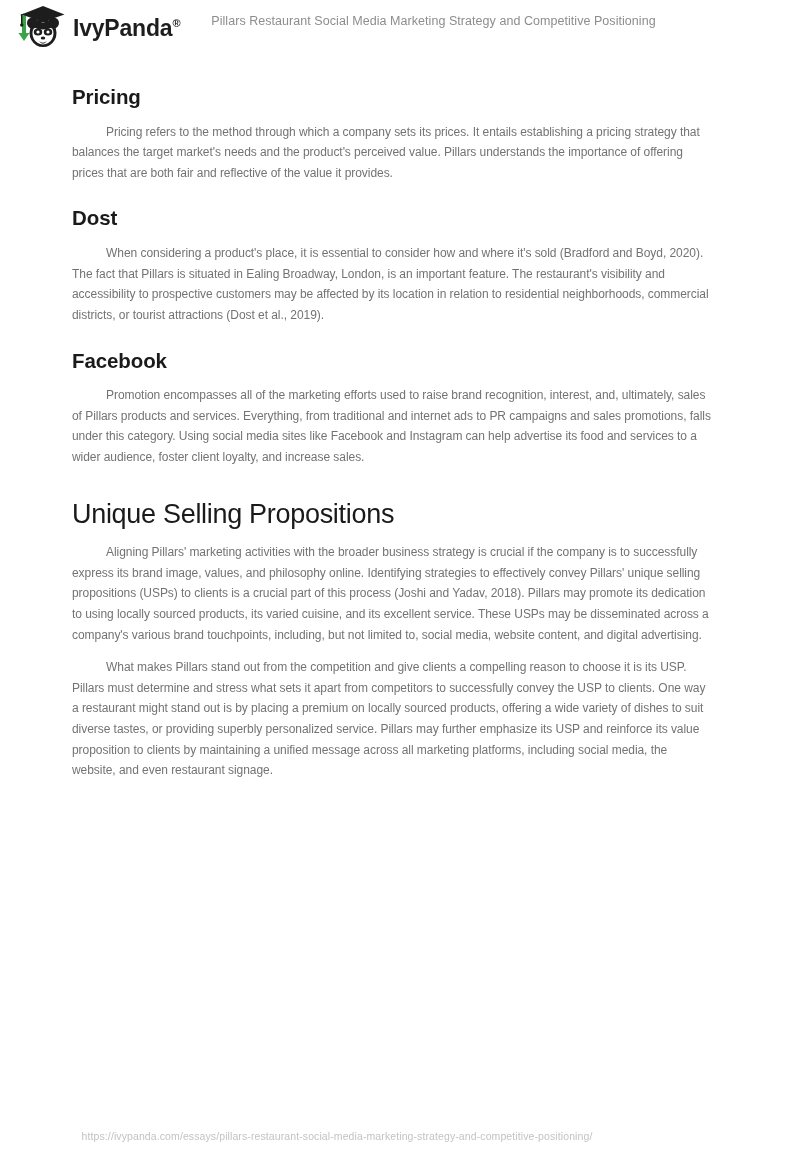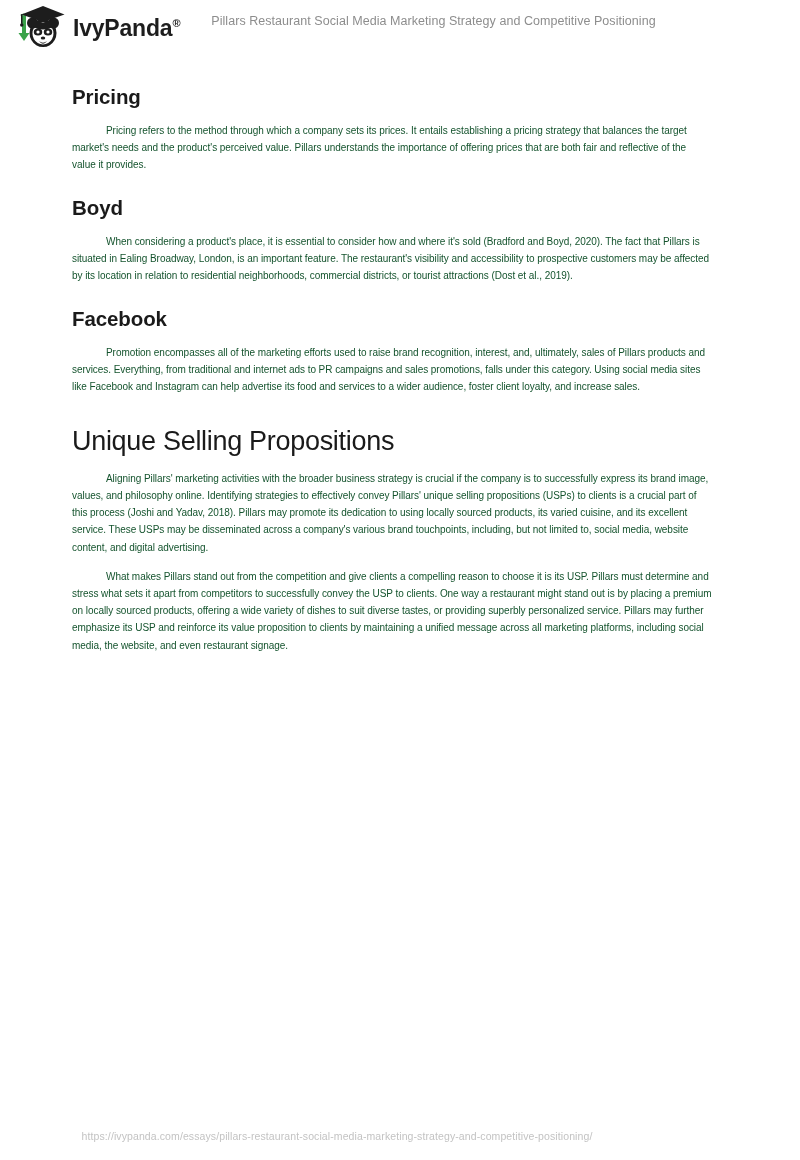--- a/index.html
+++ b/index.html
@@ -81,23 +81,23 @@
   h2.sec-title {
     font-size: 20.5px;
     font-weight: bold;
     color: #1a1a1a;
     margin: 23px 0 0 0;
     line-height: 1.2;
     letter-spacing: -0.1px;
   }
   .sec-title.first { }
   p.para {
-    font-size: 10px;
+    font-size: 12px;
     line-height: 1.72;
-    color: #14532d;
+    color: #737373;
     margin: 12px 16px 0 0;
     text-indent: 34px;
     text-align: left;
     letter-spacing: -0.05px;
   }
 
   
   .page-footer {
     position: absolute;
     left: 0;
@@ -158,21 +158,21 @@
 </div>
 
 <div class="doc">
 
   <section>
     <h2 class="sec-title first">Pricing</h2>
     <p class="para">Pricing refers to the method through which a company sets its prices. It entails establishing a pricing strategy that balances the target market's needs and the product's perceived value. Pillars understands the importance of offering prices that are both fair and reflective of the value it provides.</p>
   </section>
 
   <section>
-    <h2 class="sec-title">Boyd</h2>
+    <h2 class="sec-title">Dost</h2>
     <p class="para">When considering a product's place, it is essential to consider how and where it's sold (Bradford and Boyd, 2020). The fact that Pillars is situated in Ealing Broadway, London, is an important feature. The restaurant's visibility and accessibility to prospective customers may be affected by its location in relation to residential neighborhoods, commercial districts, or tourist attractions (Dost et al., 2019).</p>
   </section>
 
   <section>
     <h2 class="sec-title">Facebook</h2>
     <p class="para">Promotion encompasses all of the marketing efforts used to raise brand recognition, interest, and, ultimately, sales of Pillars products and services. Everything, from traditional and internet ads to PR campaigns and sales promotions, falls under this category. Using social media sites like Facebook and Instagram can help advertise its food and services to a wider audience, foster client loyalty, and increase sales.</p>
   </section>
 
   <section>
     <h1 class="sec-title">Unique Selling Propositions</h1>

